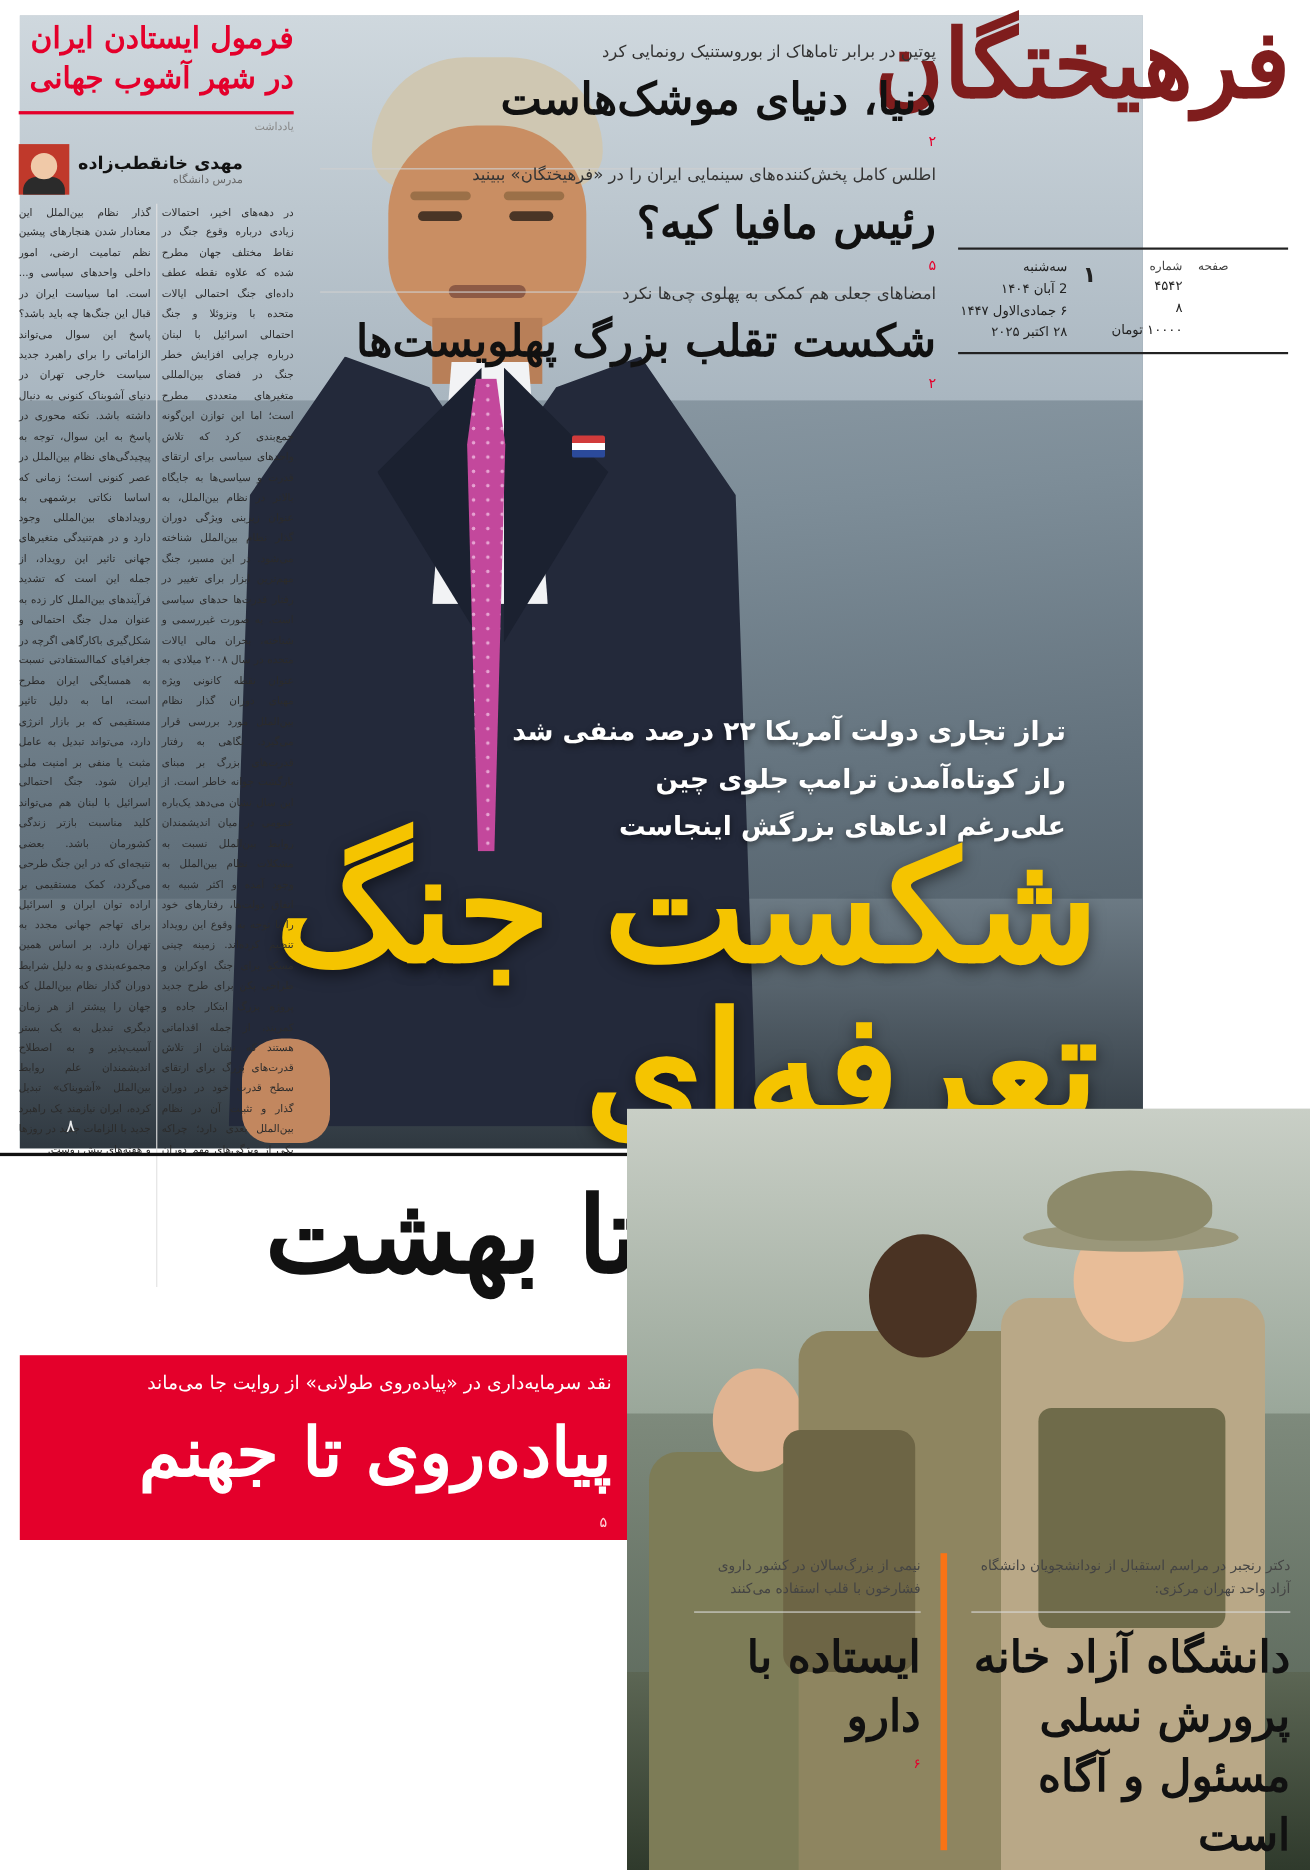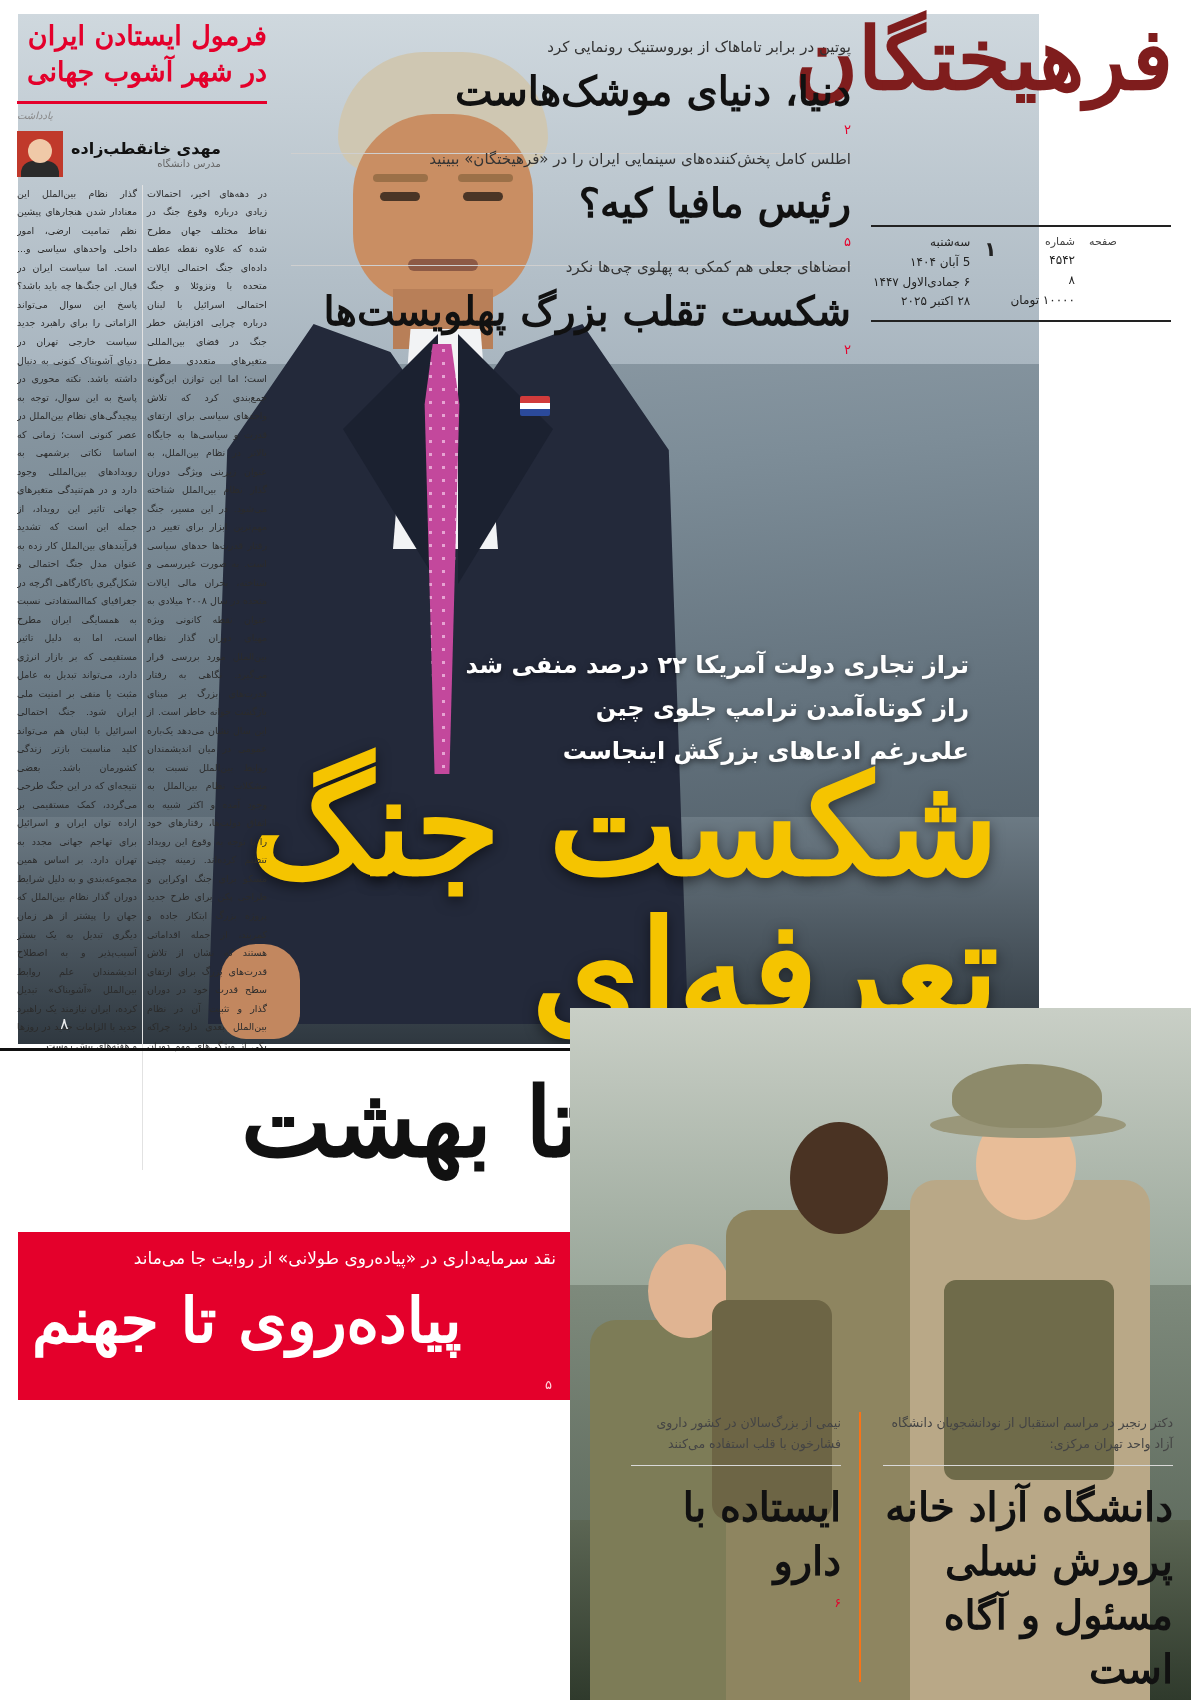--- a/index.html
+++ b/index.html
@@ -170,21 +170,21 @@
     content:""; position:absolute; left:11px; top:8px; width:24px; height:24px;
     background:#f0c9a8; border-radius:50%;
   }
   .avatar::before {
     content:""; position:absolute; left:4px; bottom:0; width:38px; height:16px;
     background:#2b2b2b; border-radius:12px 12px 0 0;
   }
   .author-name { font-size:16px; font-weight:bold; text-align:right; }
   .author-role { font-size:10px; color:#666; text-align:right; }
   .tag-note {
-    font-size:10px; color:#888; text-align:left; margin-top:6px;font-style:italic;
+    font-size:10px; color:#888; text-align:right; margin-top:6px;
   }
   .analysis-body {
     margin-top:8px; direction:rtl; text-align:justify;
     font-size:9.5px; line-height:1.95; color:#2b2b2b;
     column-count:2; column-gap:10px; column-rule:1px solid #e2e2e2;
     height:985px; overflow:hidden;
   }
 
   
   .band2 { position:absolute; left:0; top:1048px; width:1191px; height:178px; border-top:3px solid #111; }
@@ -226,36 +226,36 @@
   .s3 .head { left:58px; top:14px; width:82px; height:94px; background:#e0b492; border-radius:50%; }
   .s3 .body { left:0px; width:196px; height:380px; background:#7d7c57; }
 
   
   .band3 { position:absolute; left:18px; top:1232px; width:552px; height:168px; background:#e4002b; color:#fff; }
   .band3 .kicker {
     position:absolute; right:14px; top:14px; width:520px; direction:rtl; text-align:right;
     font-size:17px; line-height:1.5;
   }
   .band3 .hl {
-    position:absolute; right:14px; top:52px; width:524px; direction:rtl; text-align:left;
+    position:absolute; right:14px; top:52px; width:524px; direction:rtl; text-align:right;
     font-family:"DejaVu Serif", serif; font-weight:bold; font-size:62px; line-height:1.2;
   }
   .band3 .pg { position:absolute; right:18px; bottom:8px; font-size:13px; color:#ffd6dd; }
 
   
   .bot { position:absolute; top:1412px; height:270px; direction:rtl; text-align:right; }
   .bot .kicker { font-size:12.5px; color:#444; line-height:1.7; border-bottom:1px solid #d9d9d9; padding-bottom:10px; }
   .bot .hl {
     margin-top:14px;
     font-family:"DejaVu Serif", serif; font-weight:bold;
     font-size:40px; line-height:1.35; color:#111;
   }
   .bot .pg { color:#e4002b; font-size:12px; margin-top:8px; }
   #bot-right { right:18px; width:290px; }
-  #bot-mid { right:330px; width:230px; border-right:2px solid #f97316; padding-right:18px; }
+  #bot-mid { right:330px; width:230px; border-right:6px solid #f97316; padding-right:18px; }
 </style>
 </head>
 <body>
 
 <div class="page">
 
   <div class="photo-main">
     <div class="sky"></div>
     <div class="ground"></div>
     <div class="fig">
@@ -286,21 +286,21 @@
     <div class="photo-pagenum">۸</div>
   </div>
 
   <div class="masthead">
     <div class="logo-text">فرهیختگان</div>
   </div>
 
   <div class="issue-block">
     <div class="issue-col">
       <div>سه‌شنبه</div>
-      <div>5 آبان ۱۴۰۴</div>
+      <div>2 آبان ۱۴۰۴</div>
       <div>۶ جمادی‌الاول ۱۴۴۷</div>
       <div>۲۸ اکتبر ۲۰۲۵</div>
     </div>
     <div class="issue-col">
       <div class="big">۱</div>
     </div>
     <div class="issue-col">
       <div class="lbl">شماره</div>
       <div>۴۵۴۲</div>
       <div>۸</div>

